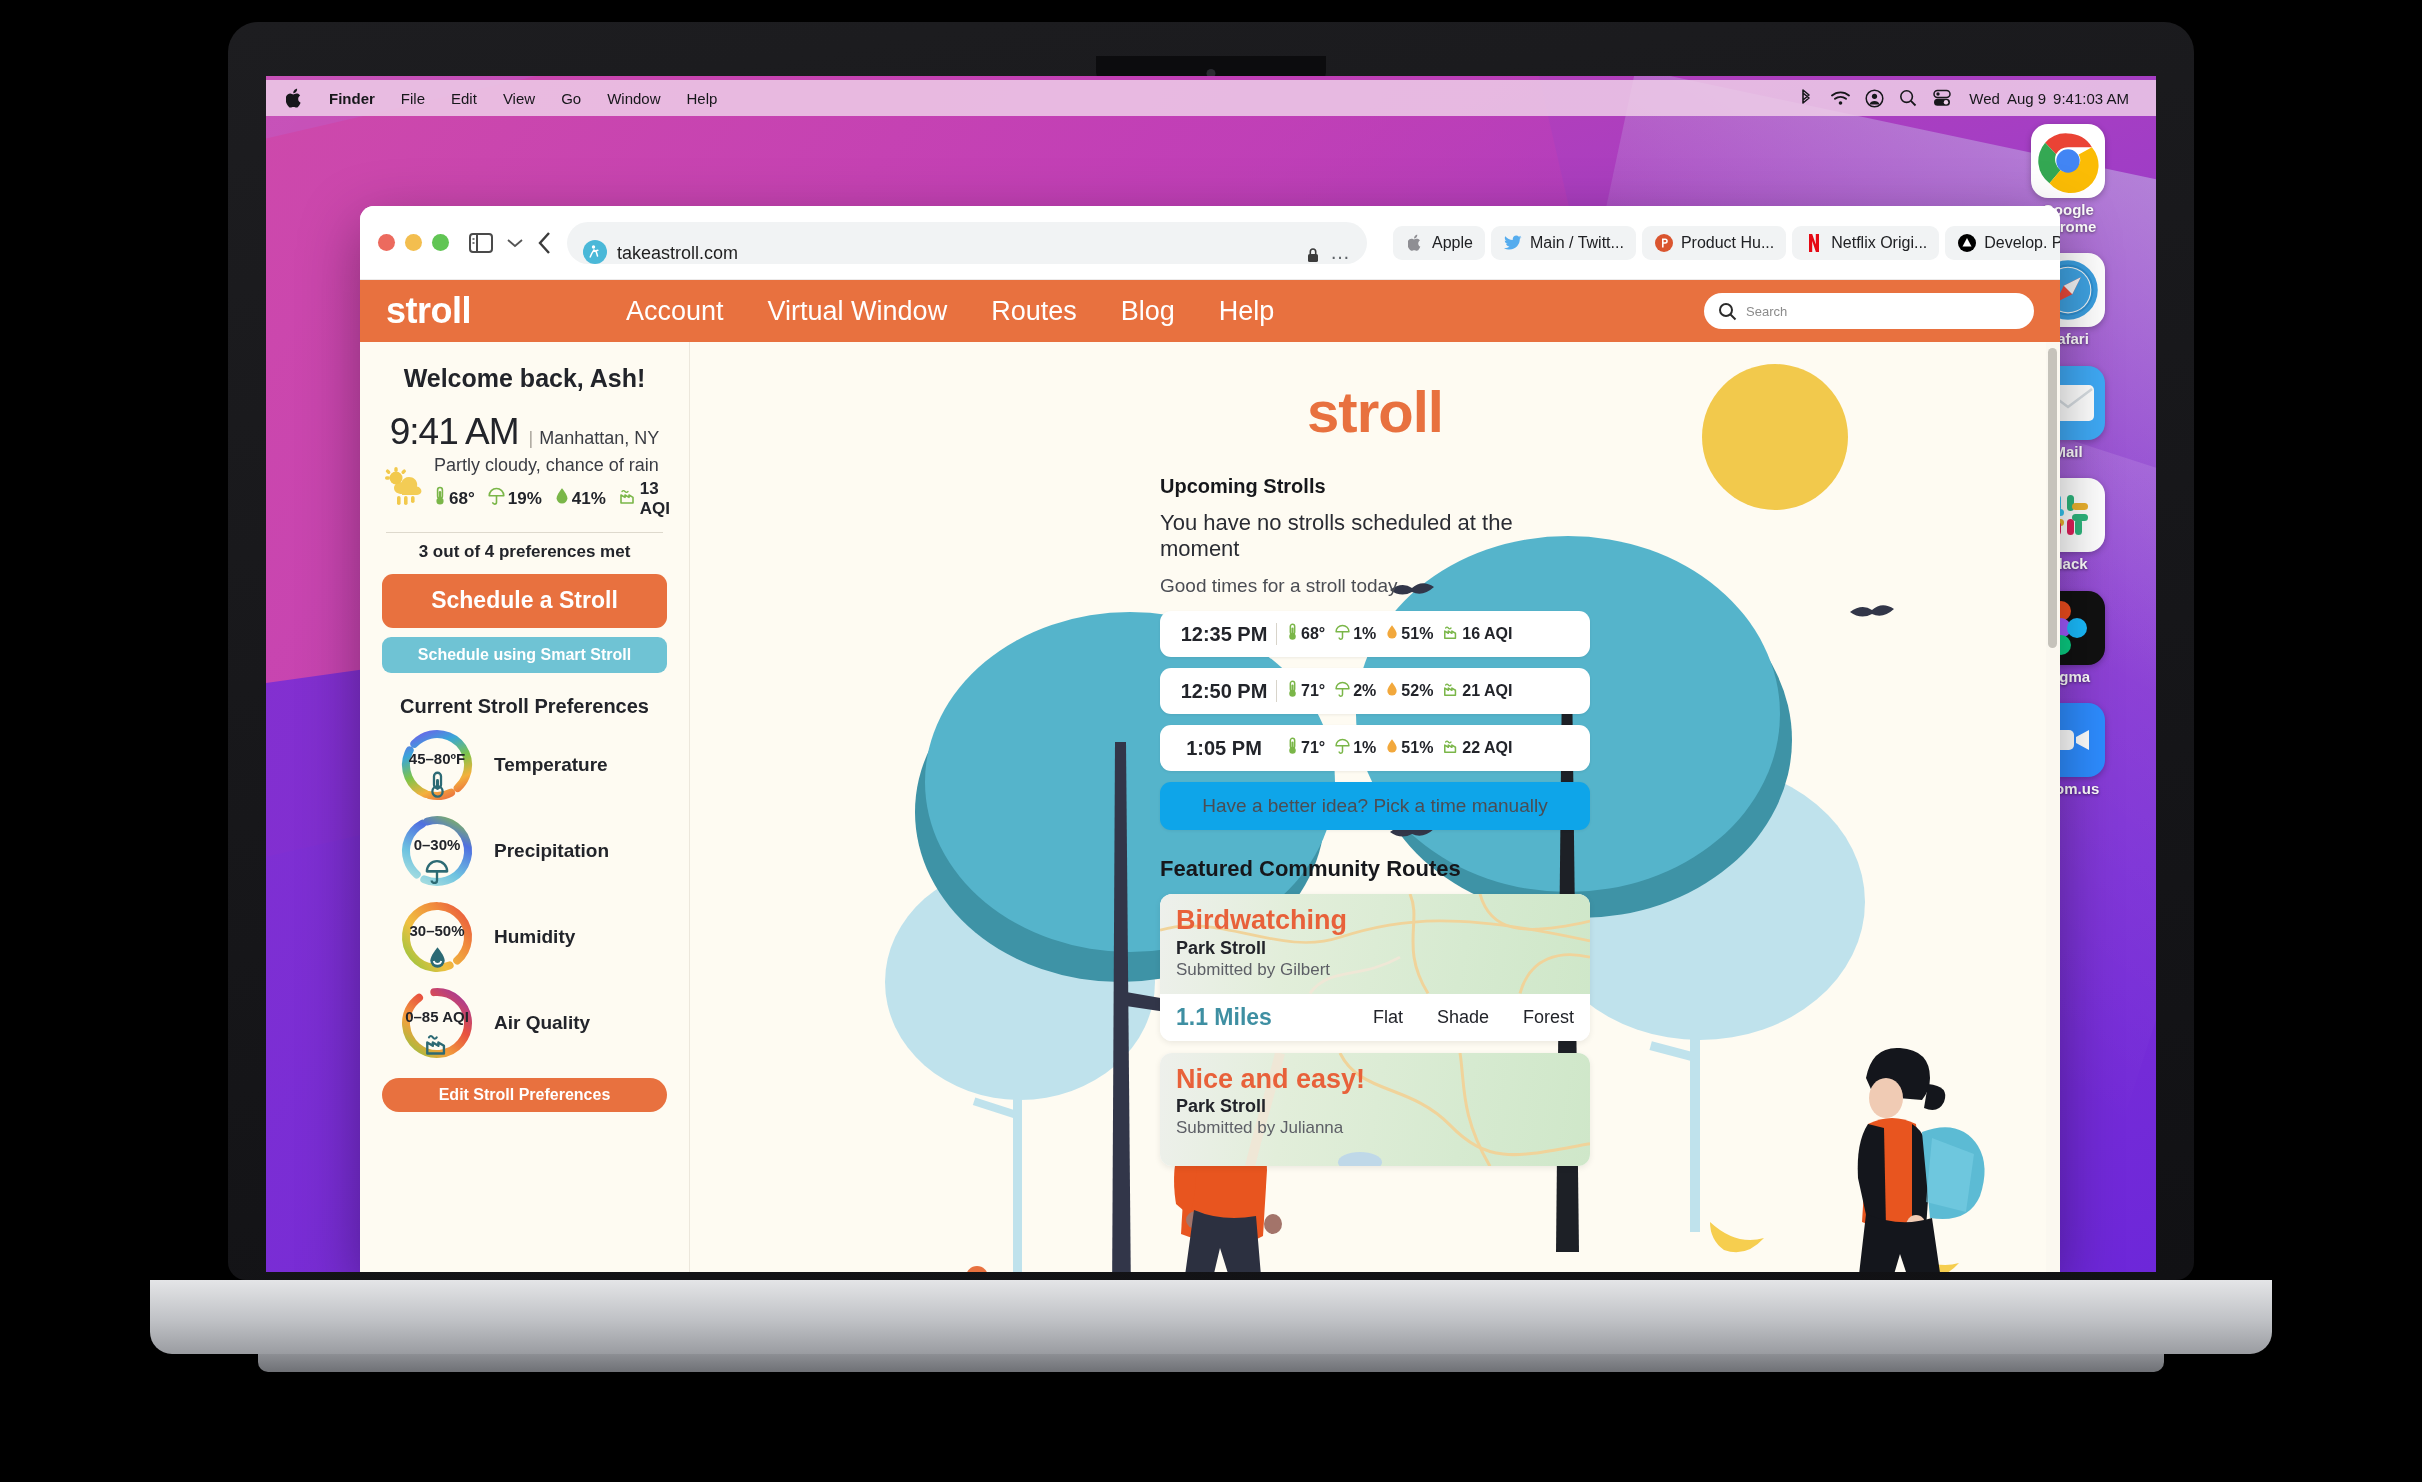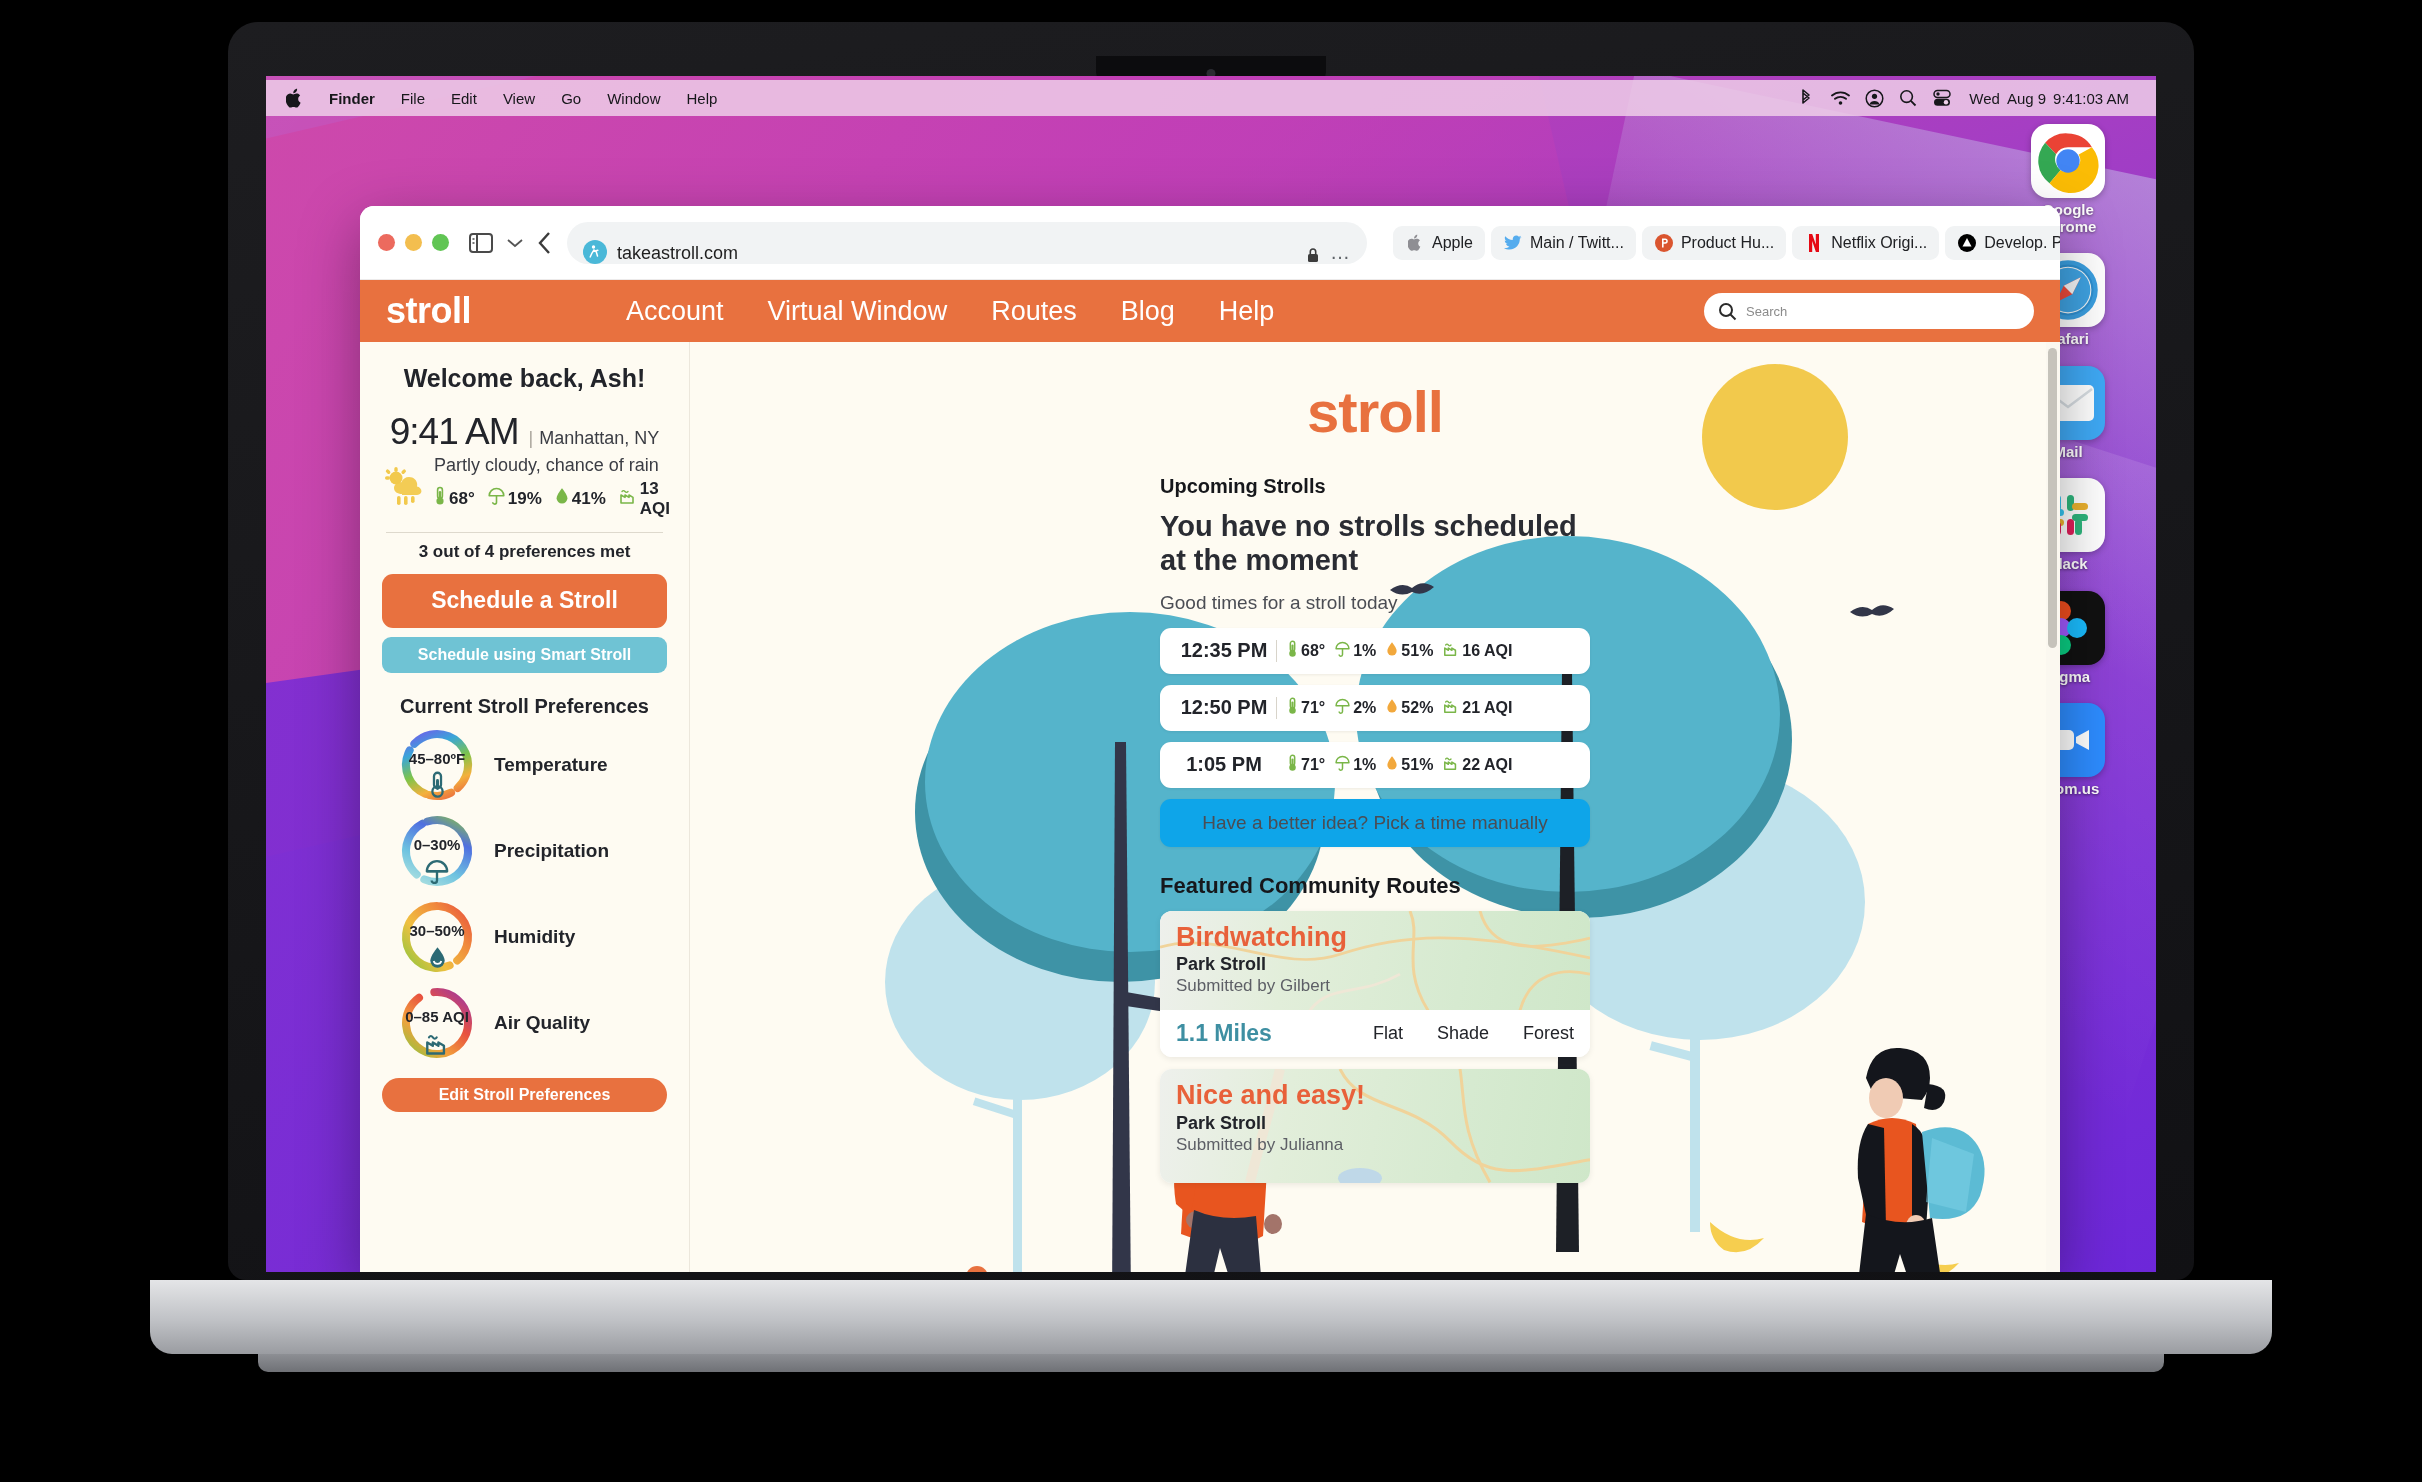--- a/index.html
+++ b/index.html
@@ -174,21 +174,21 @@
 
   
   .main { flex: 1; position: relative; background: #FEFBF2; overflow: hidden; }
   .illus { position: absolute; inset: 0; pointer-events: none; }
   .content-col {
     position: absolute; left: 50%; transform: translateX(-50%); top: 0; width: 430px; z-index: 2;
   }
   .hero-logo { text-align: center; padding: 36px 0 30px; }
   .hero-logo .lg { font-size: 58px; font-weight: 800; color: #E8713F; letter-spacing: -1px; display:inline-flex; align-items:center; }
   .sec-kicker { font-size: 20px; font-weight: 800; color: #16171b; margin-bottom: 8px; }
-  .sec-head { font-size: 29px; font-weight: 700; color: #2a2c33; line-height: 1.17; margin-bottom: 14px; margin-top: 12px; }
+  .sec-head { font-size: 22px; font-weight: 400; color: #2a2c33; line-height: 1.17; margin-bottom: 14px; margin-top: 12px; }
   .sec-sub { font-size: 19px; color: #4b4d54; margin-bottom: 14px; }
   .slot {
     height: 46px; background: #fff; border-radius: 11px; display: flex; align-items: center;
     padding: 0 12px; margin-bottom: 11px; box-shadow: 0 1px 3px rgba(0,0,0,.07);
   }
   .slot .time { font-size: 20px; font-weight: 800; color: #22242a; width: 104px; text-align: center; }
   .slot .vline { width: 1px; height: 22px; background: #d8d4ca; margin-right: 10px; }
   .slot .metrics { display: flex; align-items: center; gap: 10px; }
   .metric { display: flex; align-items: center; gap: 3px; font-size: 16px; font-weight: 800; color: #22242a; white-space: nowrap; }
   .pickbtn {

